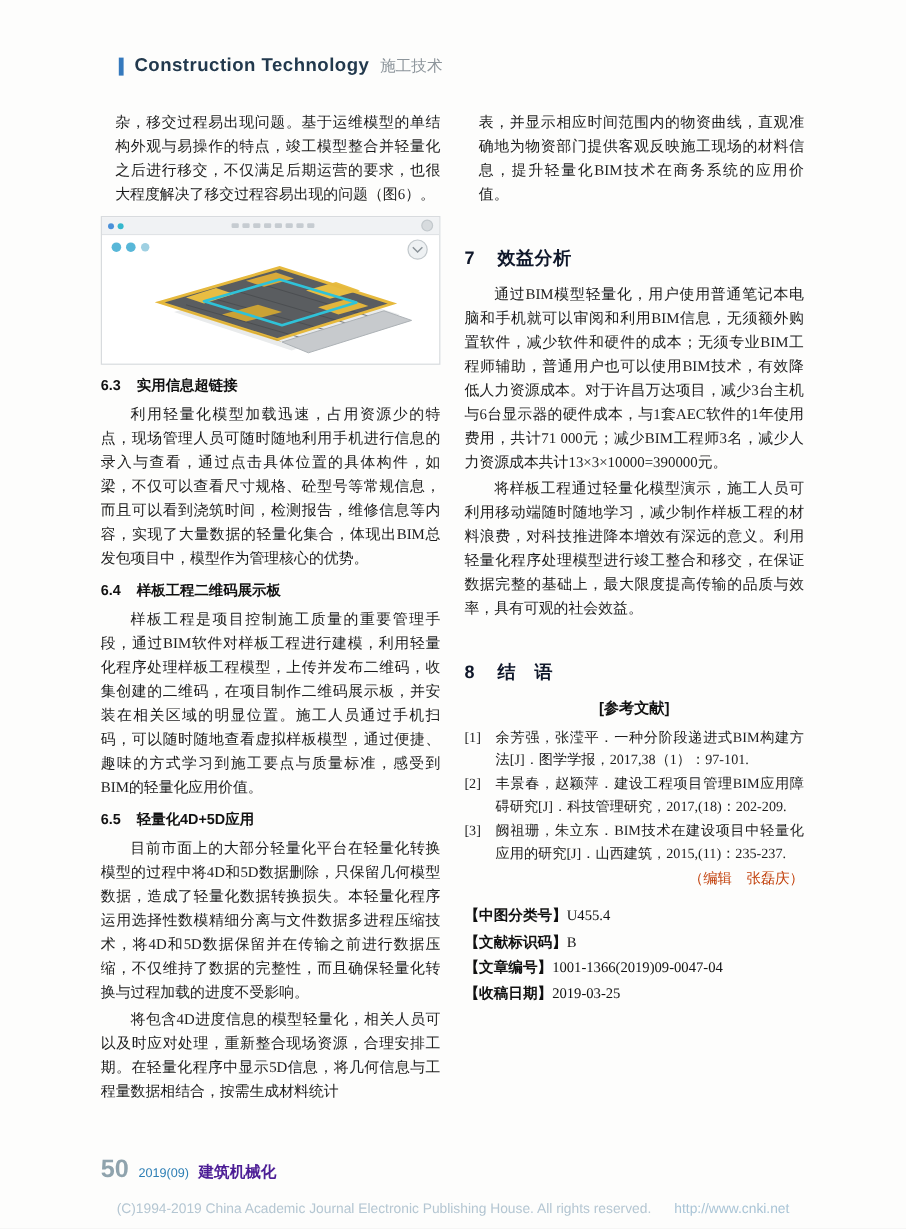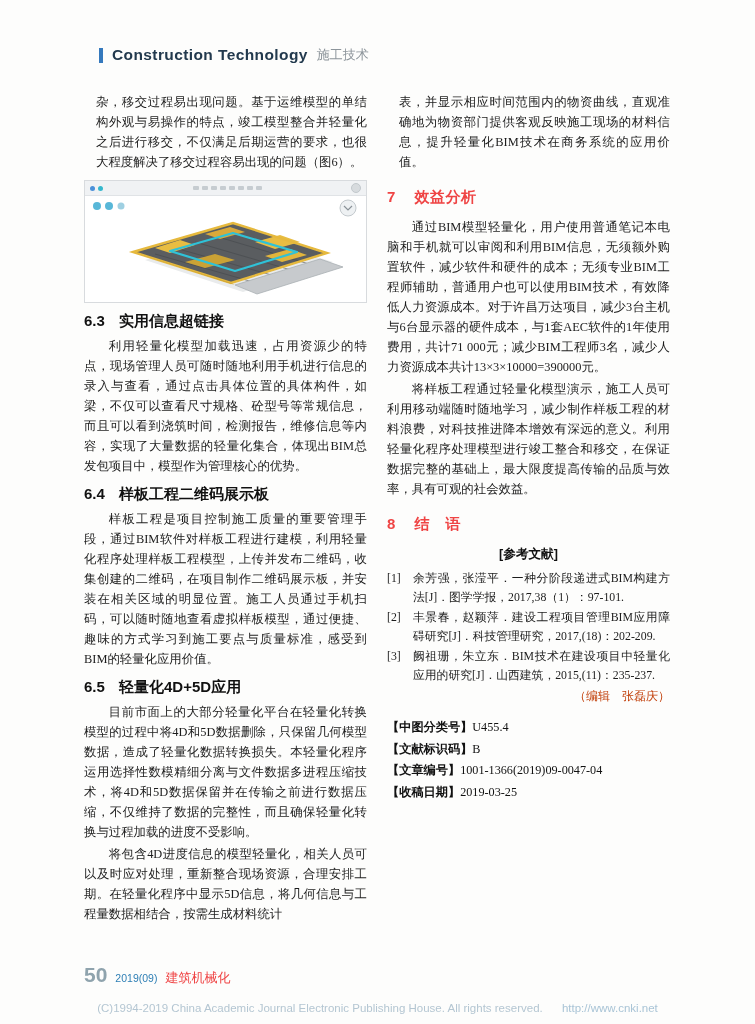--- a/index.html
+++ b/index.html
@@ -11,24 +11,24 @@
   .title-en{font-family:"Liberation Sans","DejaVu Sans",sans-serif;font-weight:bold;
             font-size:15.5px;color:#22394d;letter-spacing:.4px;}
   .title-cn{font-size:13px;color:#8d959b;}
   
   .columns{position:absolute;left:84px;top:92px;width:586px;display:flex;gap:20px;}
   .col{width:283px;}
   .body{font-size:12.4px;line-height:20px;text-align:justify;color:#1c1c1c;margin:0 0 2px;}
   .noindent{text-indent:0;margin-left:12px;}
   .indent{text-indent:2em;}
   .subhead{margin:9px 0 5px;font-family:"Liberation Sans","DejaVu Sans",sans-serif;
-           font-size:15px;font-weight:bold;color:#111;}
+           font-size:12px;font-weight:bold;color:#111;}
   .subhead .num{margin-right:10px;}
-  .bighead{margin:16px 0 10px;font-family:"Liberation Sans","DejaVu Sans",sans-serif;
-           font-size:15px;font-weight:bold;color:#ef4444;letter-spacing:.5px;}
+  .bighead{margin:34px 0 10px;font-family:"Liberation Sans","DejaVu Sans",sans-serif;
+           font-size:15px;font-weight:bold;color:#0f172a;letter-spacing:.5px;}
   .bighead .num{margin-right:14px;}
   
   .fig{margin:8px 0 6px;}
   .fig-window{border:1px solid #d8dbde;background:#fff;}
   .fig-toolbar{height:14px;background:#f0f2f4;border-bottom:1px solid #e0e3e6;
                display:flex;align-items:center;padding:0 5px;gap:3px;}
   .dot{width:5px;height:5px;border-radius:50%;}
   .dot.blue{background:#4a90d9;} .dot.teal{background:#35b8cd;}
   .mini{width:6px;height:4px;background:#c6ccd1;border-radius:1px;}
   .spacer{flex:1;}
@@ -44,21 +44,21 @@
   .ref-text{flex:1;text-align:justify;}
   .editor-line{text-align:right;font-size:12px;margin:4px 0 12px;color:#c2410c;}
   .meta-line{font-size:12.2px;line-height:21.5px;color:#111;}
   .meta-label{font-weight:bold;font-family:"Liberation Sans","DejaVu Sans",sans-serif;}
   .endmark{display:inline-block;margin-left:6px;color:#000;font-size:13px;line-height:1;
            font-family:"DejaVu Sans",sans-serif;vertical-align:-1px;}
   
   .pagefoot{position:absolute;left:84px;top:963px;display:flex;align-items:baseline;gap:8px;}
   .pg{font-size:21px;font-weight:bold;color:#8fa3ad;font-family:"Liberation Sans","DejaVu Sans",sans-serif;}
   .issue{font-size:10.5px;color:#2e7fb5;font-family:"Liberation Sans","DejaVu Sans",sans-serif;}
-  .journal{font-size:13px;color:#ef4444;font-weight:normal;font-family:"Liberation Sans","DejaVu Sans",sans-serif;}
+  .journal{font-size:13px;color:#4c1d95;font-weight:bold;font-family:"Liberation Sans","DejaVu Sans",sans-serif;}
   .copyright{position:absolute;left:0;right:0;top:1002px;text-align:center;font-size:11.5px;
              color:#b4c6d2;font-family:"Liberation Sans","DejaVu Sans",sans-serif;}
   .copyright .url{color:#a9c4d6;text-decoration:none;margin-left:16px;}
 </style>
 </head>
 <body>
 
 <div class="page">
 
   <header class="masthead">

